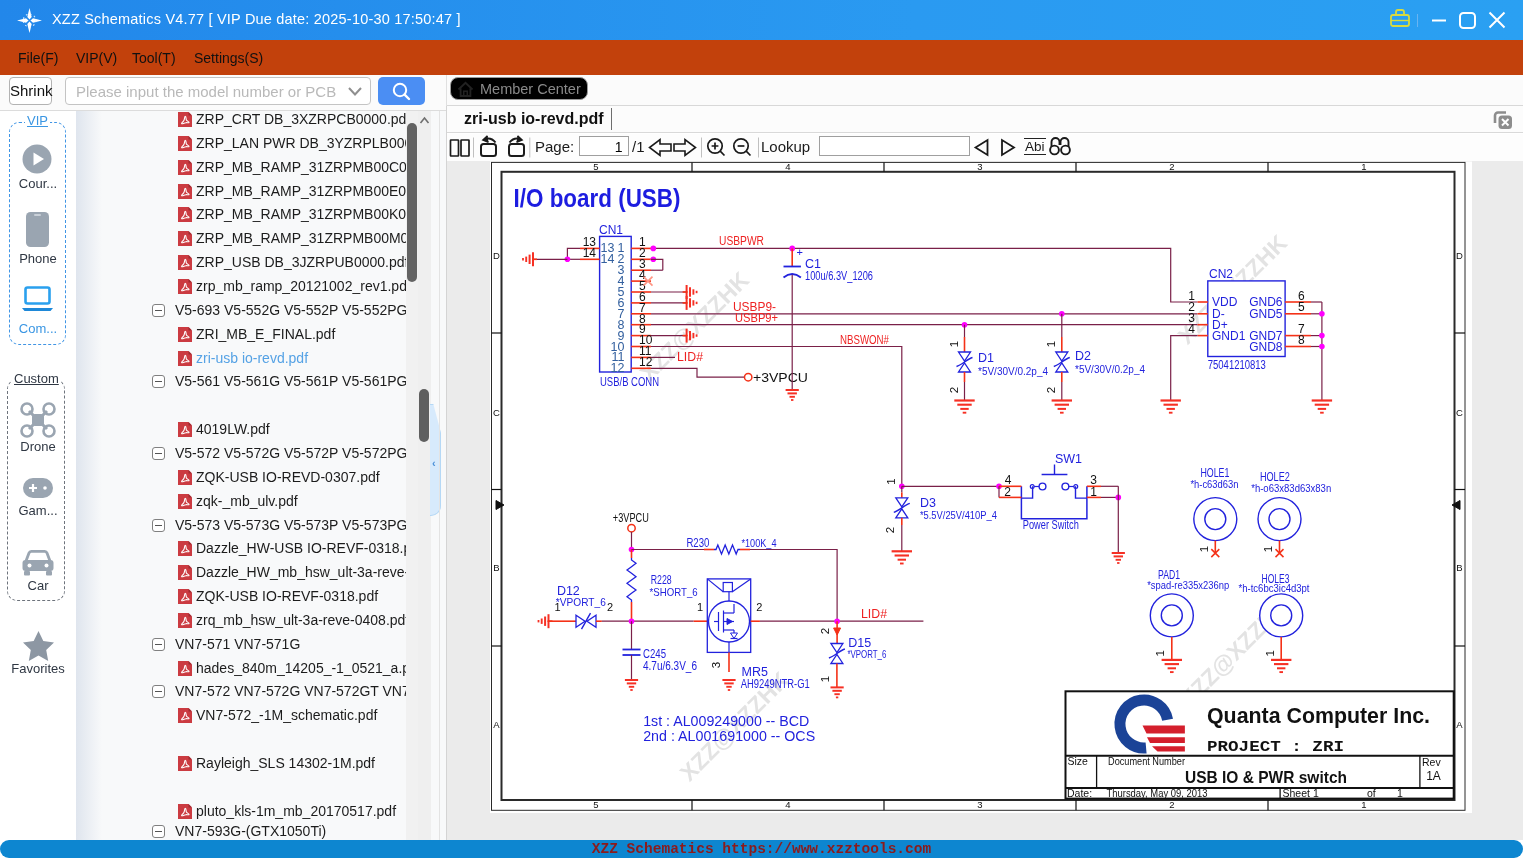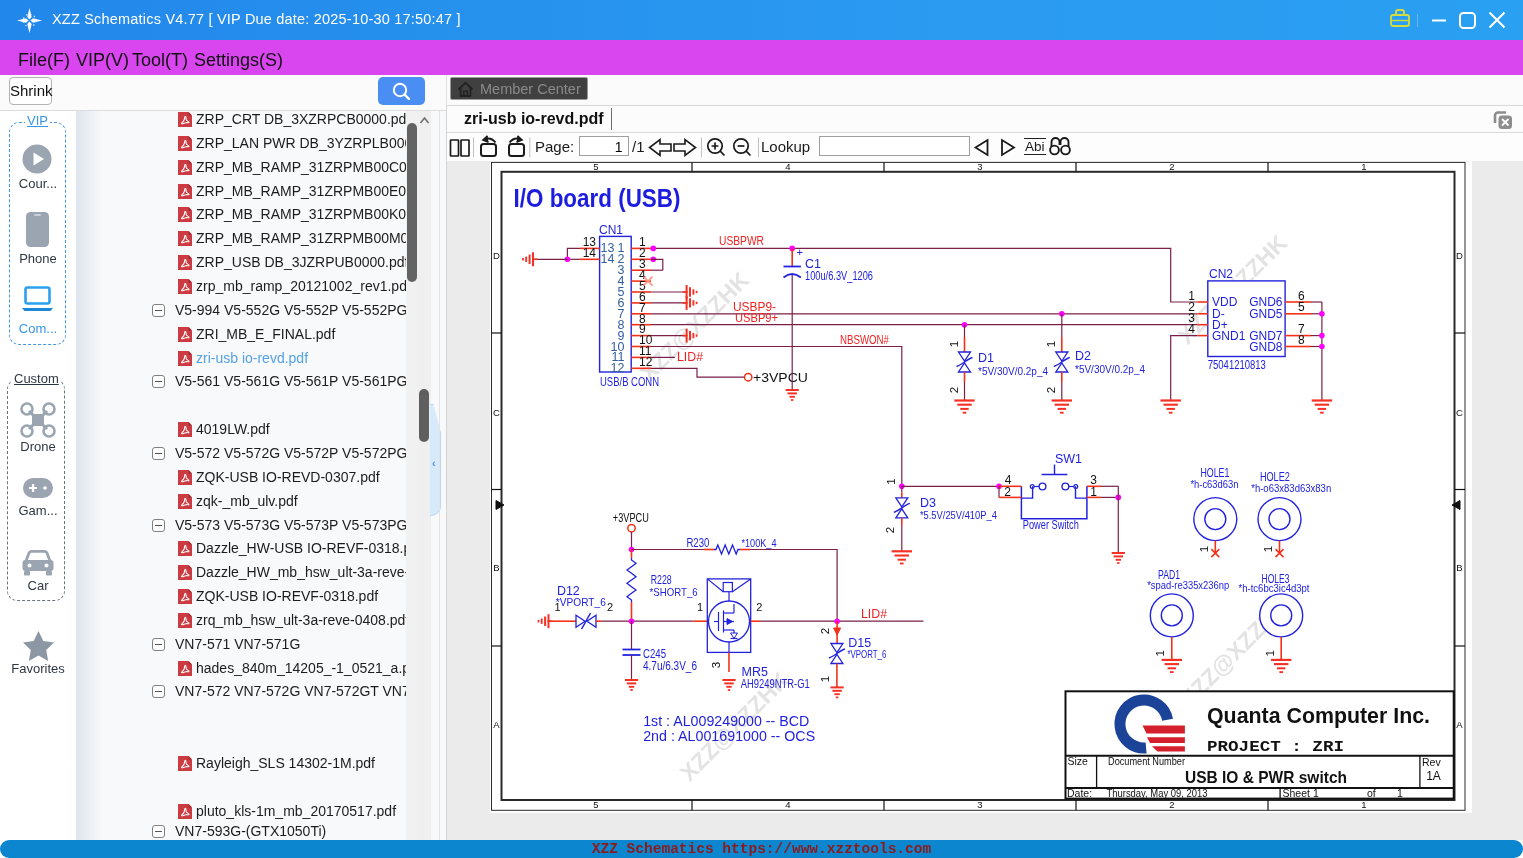--- a/index.html
+++ b/index.html
@@ -9,35 +9,35 @@
 .abs { position:absolute; }
 
 
 #titlebar { position:absolute; left:0; top:0; width:1523px; height:40px;
   background:linear-gradient(90deg,#2287ea 0%, #2a9af1 60%, #2aa0f2 100%); }
 #titletext { position:absolute; left:52px; top:11px; font-size:14.5px; color:#fff; letter-spacing:0.2px; }
 #appicon { position:absolute; left:16px; top:7px; }
 .winbtn { position:absolute; top:0; height:40px; }
 
 
-#menubar { position:absolute; left:0; top:40px; width:1523px; height:35px; background:#d946ef;
-  font-size:18px; color:#111; }
+#menubar { position:absolute; left:0; top:40px; width:1523px; height:35px; background:#c2410c;
+  font-size:14px; color:#111; }
 #menubar span { position:absolute; top:10px; }
 
 
 #searchrow { position:absolute; left:0; top:75px; width:1523px; height:36px; background:#fbfbfb; }
 #searchrow .divider { position:absolute; left:446px; top:0; width:1px; height:36px; background:#e0e0e0; }
 #shrinkbtn { position:absolute; left:9px; top:2px; width:43px; height:28px; border:1px solid #b3b3b3;
   border-radius:4px; background:#fff; font-size:15px; color:#111; text-align:center; line-height:26px; }
 #searchinput { position:absolute; left:65px; top:2px; width:306px; height:28px; border:1px solid #c4c4c4;
   border-radius:4px; background:#fff; }
 #searchinput .ph { position:absolute; left:10px; top:5px; font-size:15px; color:#b9b9b9; }
 #searchbtn { position:absolute; left:378px; top:2px; width:47px; height:28px; background:#4b8ef3; border-radius:5px; }
 #membtn { position:absolute; left:450px; top:2px; width:138px; height:23px; border:1px solid #9a9a9a;
-  border-radius:2px; background:#404040; }
+  border-radius:8px; background:#000000; }
 #membtn .t { position:absolute; left:29px; top:3px; font-size:14.5px; color:#8a8a8a; }
 #borderL { position:absolute; left:0; top:110px; width:447px; height:1px; background:#dcdcdc; }
 #borderR1 { position:absolute; left:447px; top:105px; width:1076px; height:1px; background:#d8d8d8; }
 
 
 #sidebar { position:absolute; left:0; top:111px; width:76px; height:729px; background:#fff; }
 .vipbox { position:absolute; left:9px; top:11px; width:57px; height:223px; border:1.6px dashed #4095e5; border-radius:10px; }
 .custbox { position:absolute; left:7px; top:268px; width:58px; height:222px; border:1.4px dashed #6d737c; border-radius:10px; }
 .sblabel { position:absolute; font-size:13px; color:#2f3743; background:#fff; padding:0 2px;text-decoration:underline; }
 .sbitem { position:absolute; width:76px; text-align:center; font-size:13px; color:#2f3743; left:0; }
@@ -115,20 +115,26 @@
 <div id="menubar">
   <span style="left:18px">File(F)</span>
   <span style="left:76px">VIP(V)</span>
   <span style="left:132px">Tool(T)</span>
   <span style="left:194px">Settings(S)</span>
 </div>
 
 <div id="searchrow">
   <div class="divider"></div>
   <div id="shrinkbtn">Shrink</div>
+  <div id="searchinput">
+        <span class="ph">Please input the model number or PCB</span>
+    <svg style="position:absolute;right:8px;top:9px" width="14" height="9" viewBox="0 0 14 9">
+          <path d="M1 1 L7 7.5 L13 1" fill="none" stroke="#8f8f8f" stroke-width="2"></path>
+        </svg>
+  </div>
   <div id="searchbtn">
     <svg style="position:absolute;left:13px;top:4px" width="21" height="21" viewBox="0 0 21 21">
       <circle cx="9" cy="9" r="6.2" fill="none" stroke="#fff" stroke-width="2"></circle>
       <path d="M13.6 13.6 L18 18" stroke="#fff" stroke-width="2.4" stroke-linecap="round"></path>
     </svg>
   </div>
   <div id="membtn">
     <svg style="position:absolute;left:6px;top:3px" width="17" height="17" viewBox="0 0 17 17">
       <path d="M1.5 8.5 L8.5 1.8 L15.5 8.5" fill="none" stroke="#222" stroke-width="1.8"></path>
       <path d="M3.6 7.2 V15 h9.8 V7.2" fill="none" stroke="#222" stroke-width="1.8"></path>
@@ -253,21 +259,21 @@
 <div class="trow" style="top:166.0px">
         <svg class="picon" width="16" height="17" viewBox="0 0 16 17">
           <path d="M1 1 h10.5 L15 4.5 V16 H1 Z" fill="#cb3b41"></path>
           <path d="M11.5 1 L15 4.5 h-3.5 Z" fill="#a02a30"></path>
           <path d="M4.6 12.6 C4.1 11.9 6.3 10.7 7 9.2 C7.8 7.6 7.5 5.2 8.3 5.3 C9.4 5.4 8.8 7.9 9.4 9 C10.1 10.3 12.2 10.6 12 11.5 C11.8 12.3 9.9 11.4 8.7 11.7 C7.4 11.9 5.1 13.3 4.6 12.6 Z" fill="none" stroke="#fff" stroke-width="1.1"></path>
         </svg>
         <span class="ptext">zrp_mb_ramp_20121002_rev1.pdf</span>
       </div>
 <div class="trow" style="top:189.8px">
         <span class="mbox"></span>
-        <span class="ftext">V5-994 V5-552G V5-552P V5-552PG</span>
+        <span class="ftext">V5-693 V5-552G V5-552P V5-552PG</span>
       </div>
 <div class="trow" style="top:213.6px">
         <svg class="picon" width="16" height="17" viewBox="0 0 16 17">
           <path d="M1 1 h10.5 L15 4.5 V16 H1 Z" fill="#cb3b41"></path>
           <path d="M11.5 1 L15 4.5 h-3.5 Z" fill="#a02a30"></path>
           <path d="M4.6 12.6 C4.1 11.9 6.3 10.7 7 9.2 C7.8 7.6 7.5 5.2 8.3 5.3 C9.4 5.4 8.8 7.9 9.4 9 C10.1 10.3 12.2 10.6 12 11.5 C11.8 12.3 9.9 11.4 8.7 11.7 C7.4 11.9 5.1 13.3 4.6 12.6 Z" fill="none" stroke="#fff" stroke-width="1.1"></path>
         </svg>
         <span class="ptext">ZRI_MB_E_FINAL.pdf</span>
       </div>
 <div class="trow" style="top:237.5px">
@@ -354,20 +360,28 @@
         <svg class="picon" width="16" height="17" viewBox="0 0 16 17">
           <path d="M1 1 h10.5 L15 4.5 V16 H1 Z" fill="#cb3b41"></path>
           <path d="M11.5 1 L15 4.5 h-3.5 Z" fill="#a02a30"></path>
           <path d="M4.6 12.6 C4.1 11.9 6.3 10.7 7 9.2 C7.8 7.6 7.5 5.2 8.3 5.3 C9.4 5.4 8.8 7.9 9.4 9 C10.1 10.3 12.2 10.6 12 11.5 C11.8 12.3 9.9 11.4 8.7 11.7 C7.4 11.9 5.1 13.3 4.6 12.6 Z" fill="none" stroke="#fff" stroke-width="1.1"></path>
         </svg>
         <span class="ptext">hades_840m_14205_-1_0521_a.pdf</span>
       </div>
 <div class="trow" style="top:571.4px">
         <span class="mbox"></span>
         <span class="ftext">VN7-572 VN7-572G VN7-572GT VN7-</span>
+      </div>
+<div class="trow" style="top:595.2px">
+        <svg class="picon" width="16" height="17" viewBox="0 0 16 17">
+          <path d="M1 1 h10.5 L15 4.5 V16 H1 Z" fill="#cb3b41"></path>
+          <path d="M11.5 1 L15 4.5 h-3.5 Z" fill="#a02a30"></path>
+          <path d="M4.6 12.6 C4.1 11.9 6.3 10.7 7 9.2 C7.8 7.6 7.5 5.2 8.3 5.3 C9.4 5.4 8.8 7.9 9.4 9 C10.1 10.3 12.2 10.6 12 11.5 C11.8 12.3 9.9 11.4 8.7 11.7 C7.4 11.9 5.1 13.3 4.6 12.6 Z" fill="none" stroke="#fff" stroke-width="1.1"></path>
+        </svg>
+        <span class="ptext">VN7-572_-1M_schematic.pdf</span>
       </div>
 <div class="trow" style="top:643.0px">
         <svg class="picon" width="16" height="17" viewBox="0 0 16 17">
           <path d="M1 1 h10.5 L15 4.5 V16 H1 Z" fill="#cb3b41"></path>
           <path d="M11.5 1 L15 4.5 h-3.5 Z" fill="#a02a30"></path>
           <path d="M4.6 12.6 C4.1 11.9 6.3 10.7 7 9.2 C7.8 7.6 7.5 5.2 8.3 5.3 C9.4 5.4 8.8 7.9 9.4 9 C10.1 10.3 12.2 10.6 12 11.5 C11.8 12.3 9.9 11.4 8.7 11.7 C7.4 11.9 5.1 13.3 4.6 12.6 Z" fill="none" stroke="#fff" stroke-width="1.1"></path>
         </svg>
         <span class="ptext">Rayleigh_SLS 14302-1M.pdf</span>
       </div>
 <div class="trow" style="top:690.7px">

